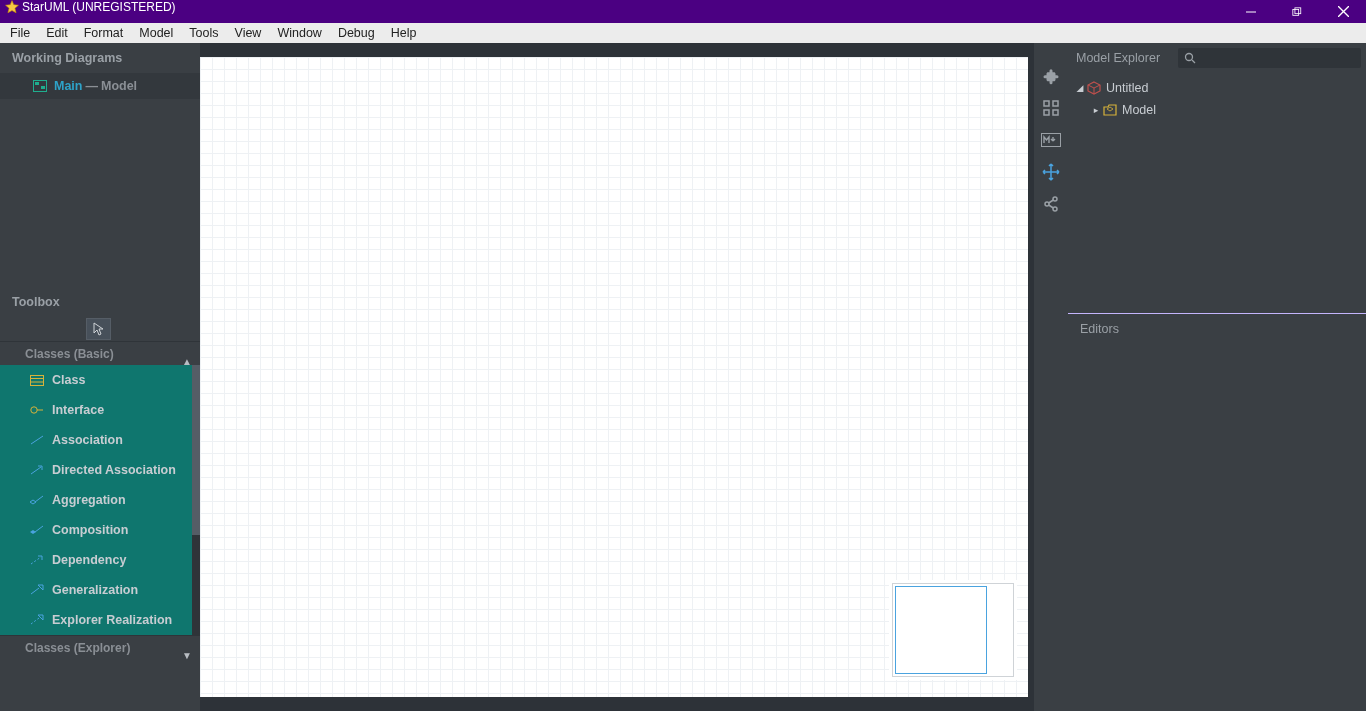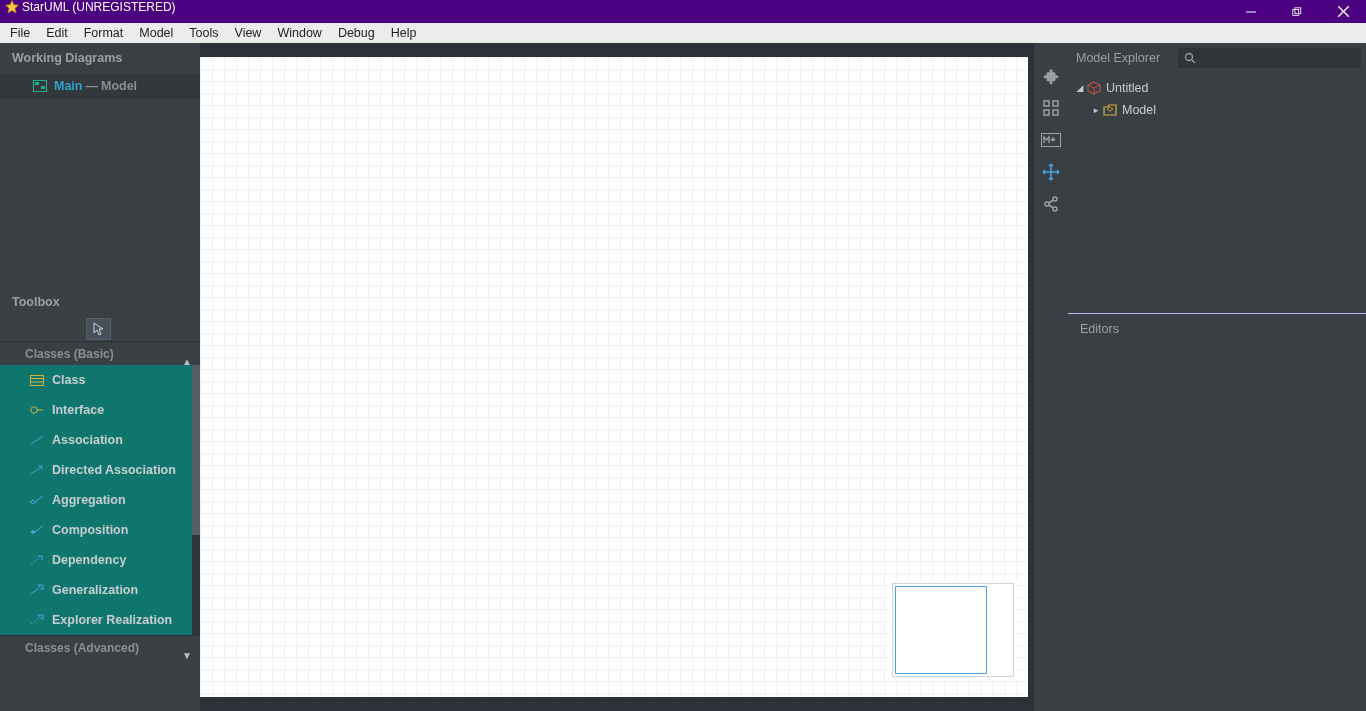--- a/index.html
+++ b/index.html
@@ -238,21 +238,21 @@
                 <svg width="14" height="12" viewBox="0 0 14 12">
                   <line x1="1" y1="10" x2="9" y2="4" stroke="#4aa3df" stroke-dasharray="2 2"></line>
                   <polygon points="8,1 13,1 13,6" fill="none" stroke="#4aa3df"></polygon>
                 </svg>
               </span>
             <span>Explorer Realization</span>
           </div>
         </div>
 
         <div class="toolbox-section-header">
-          <span>Classes (Advanced)</span>
+          <span>Classes (Explorer)</span>
           <span class="collapse-arrow">▼</span>
         </div>
 
         <div class="tool-scroll" style="top:24px; height:270px;">
         </div>
         <div class="tool-scroll-thumb" style="top:24px; height:170px;"></div>
       </div>
     </div>
   </div>
 

